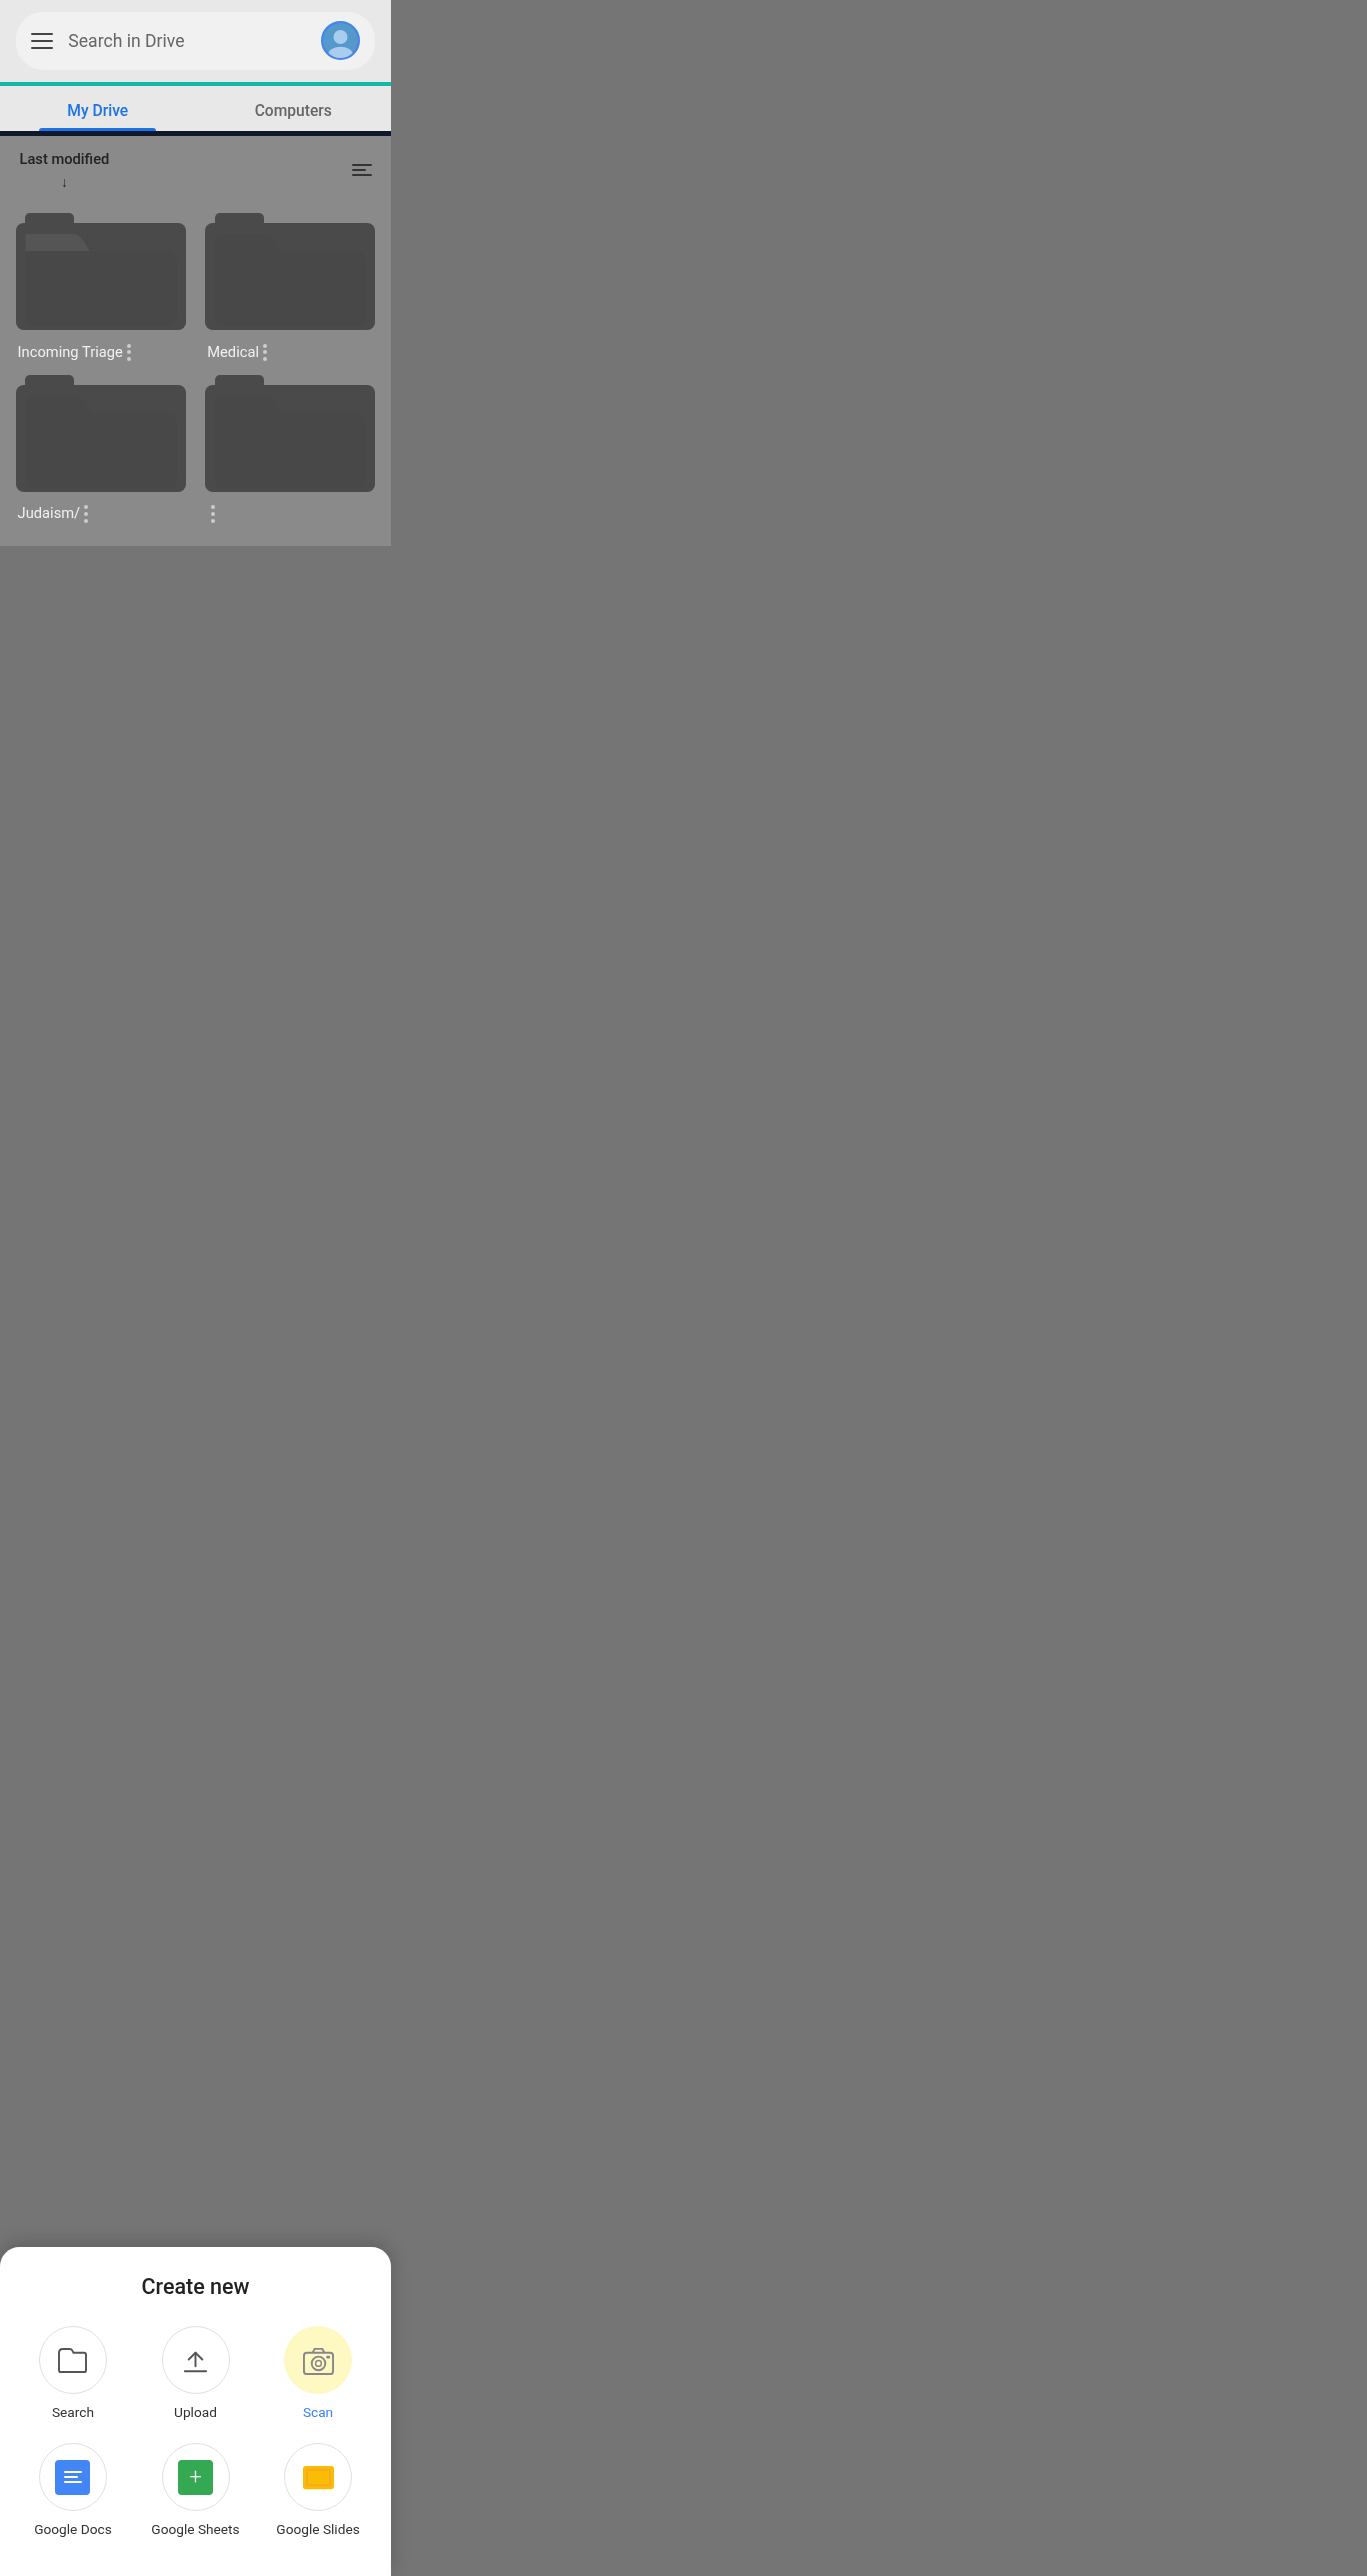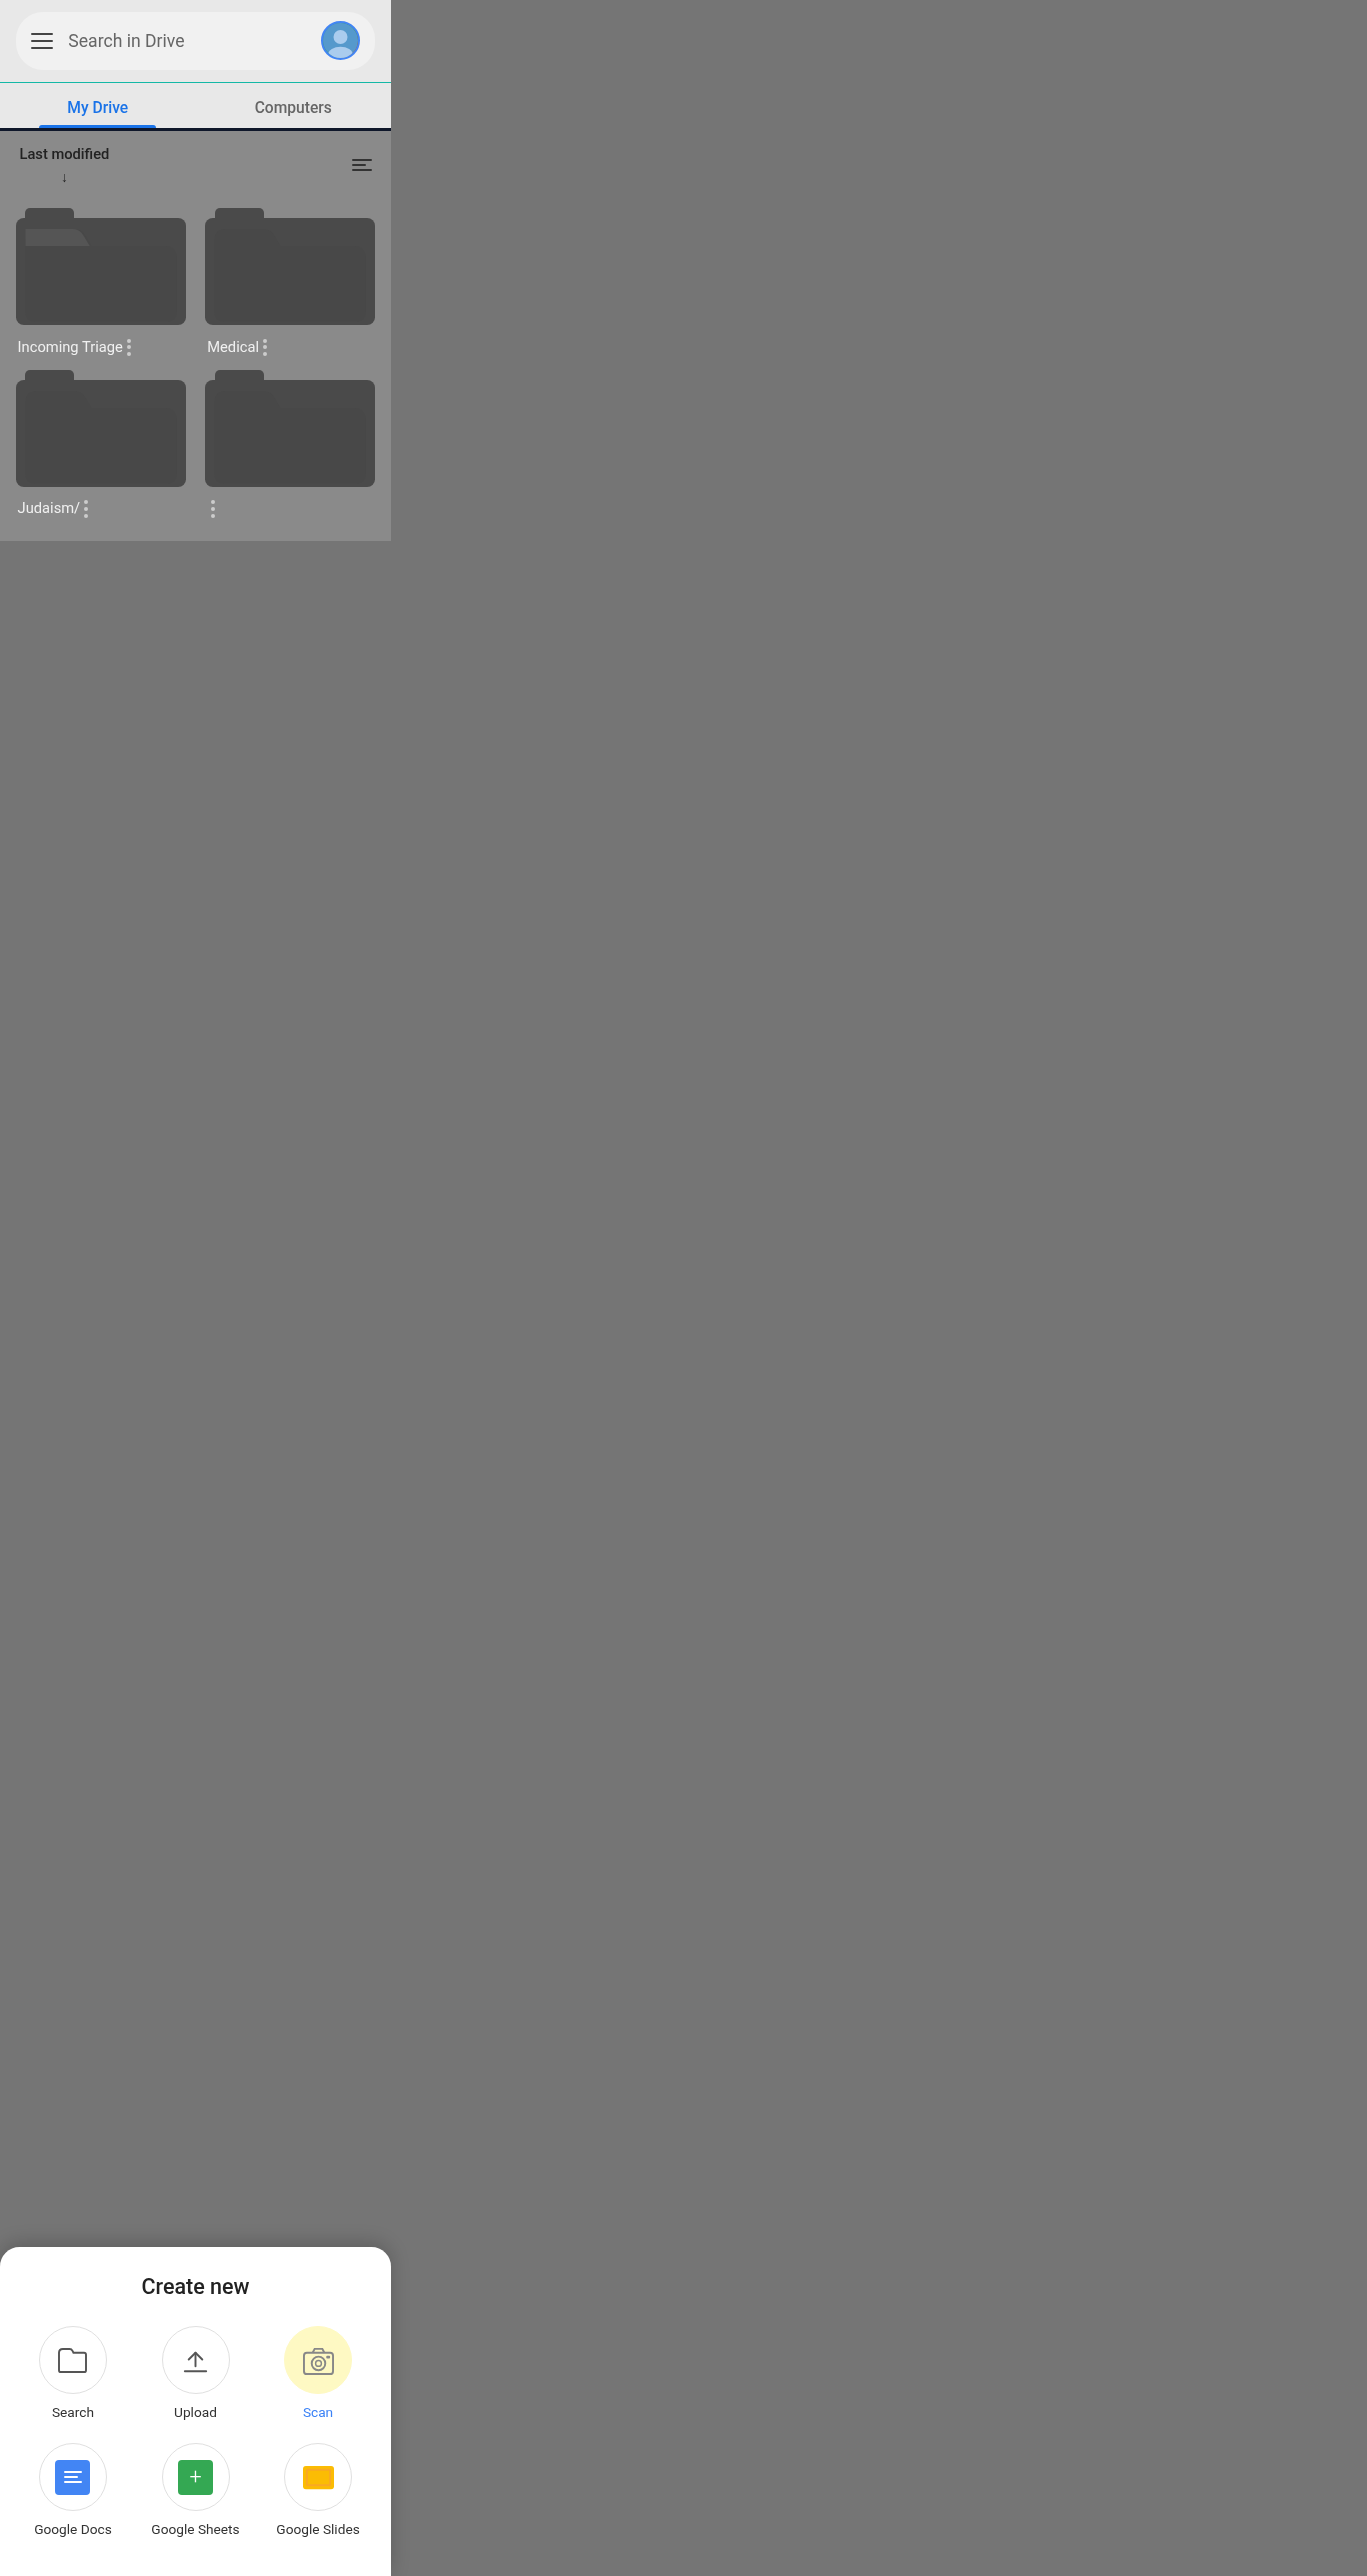--- a/index.html
+++ b/index.html
@@ -15,21 +15,21 @@
       font-family: 'Google Sans', Roboto, Arial, sans-serif;
       background: #757575;
       position: relative;
       overflow-x: hidden;
     }
 
     
     .search-bar-container {
       background: #e8e8e8;
       padding: 11.7px 15.6px;
-      border-bottom: 1px solid #14b8a6;
+      border-bottom: 4px solid #14b8a6;
     }
 
     .search-bar {
       display: flex;
       align-items: center;
       background: #f1f1f1;
       border-radius: 27px;
       padding: 9.8px 15.6px;
       gap: 15.6px;
     }
@@ -66,21 +66,21 @@
       align-items: center;
       justify-content: center;
       font-size: 15.6px;
       color: white;
     }
 
     
     .tabs-container {
       background: #e8e8e8;
       display: flex;
-      border-bottom: 3px solid #0f172a;
+      border-bottom: 5px solid #0f172a;
     }
 
     .tab {
       flex: 1;
       text-align: center;
       padding: 15.6px 0 11.7px;
       font-size: 15.6px;
       cursor: pointer;
       position: relative;
       color: #666;

